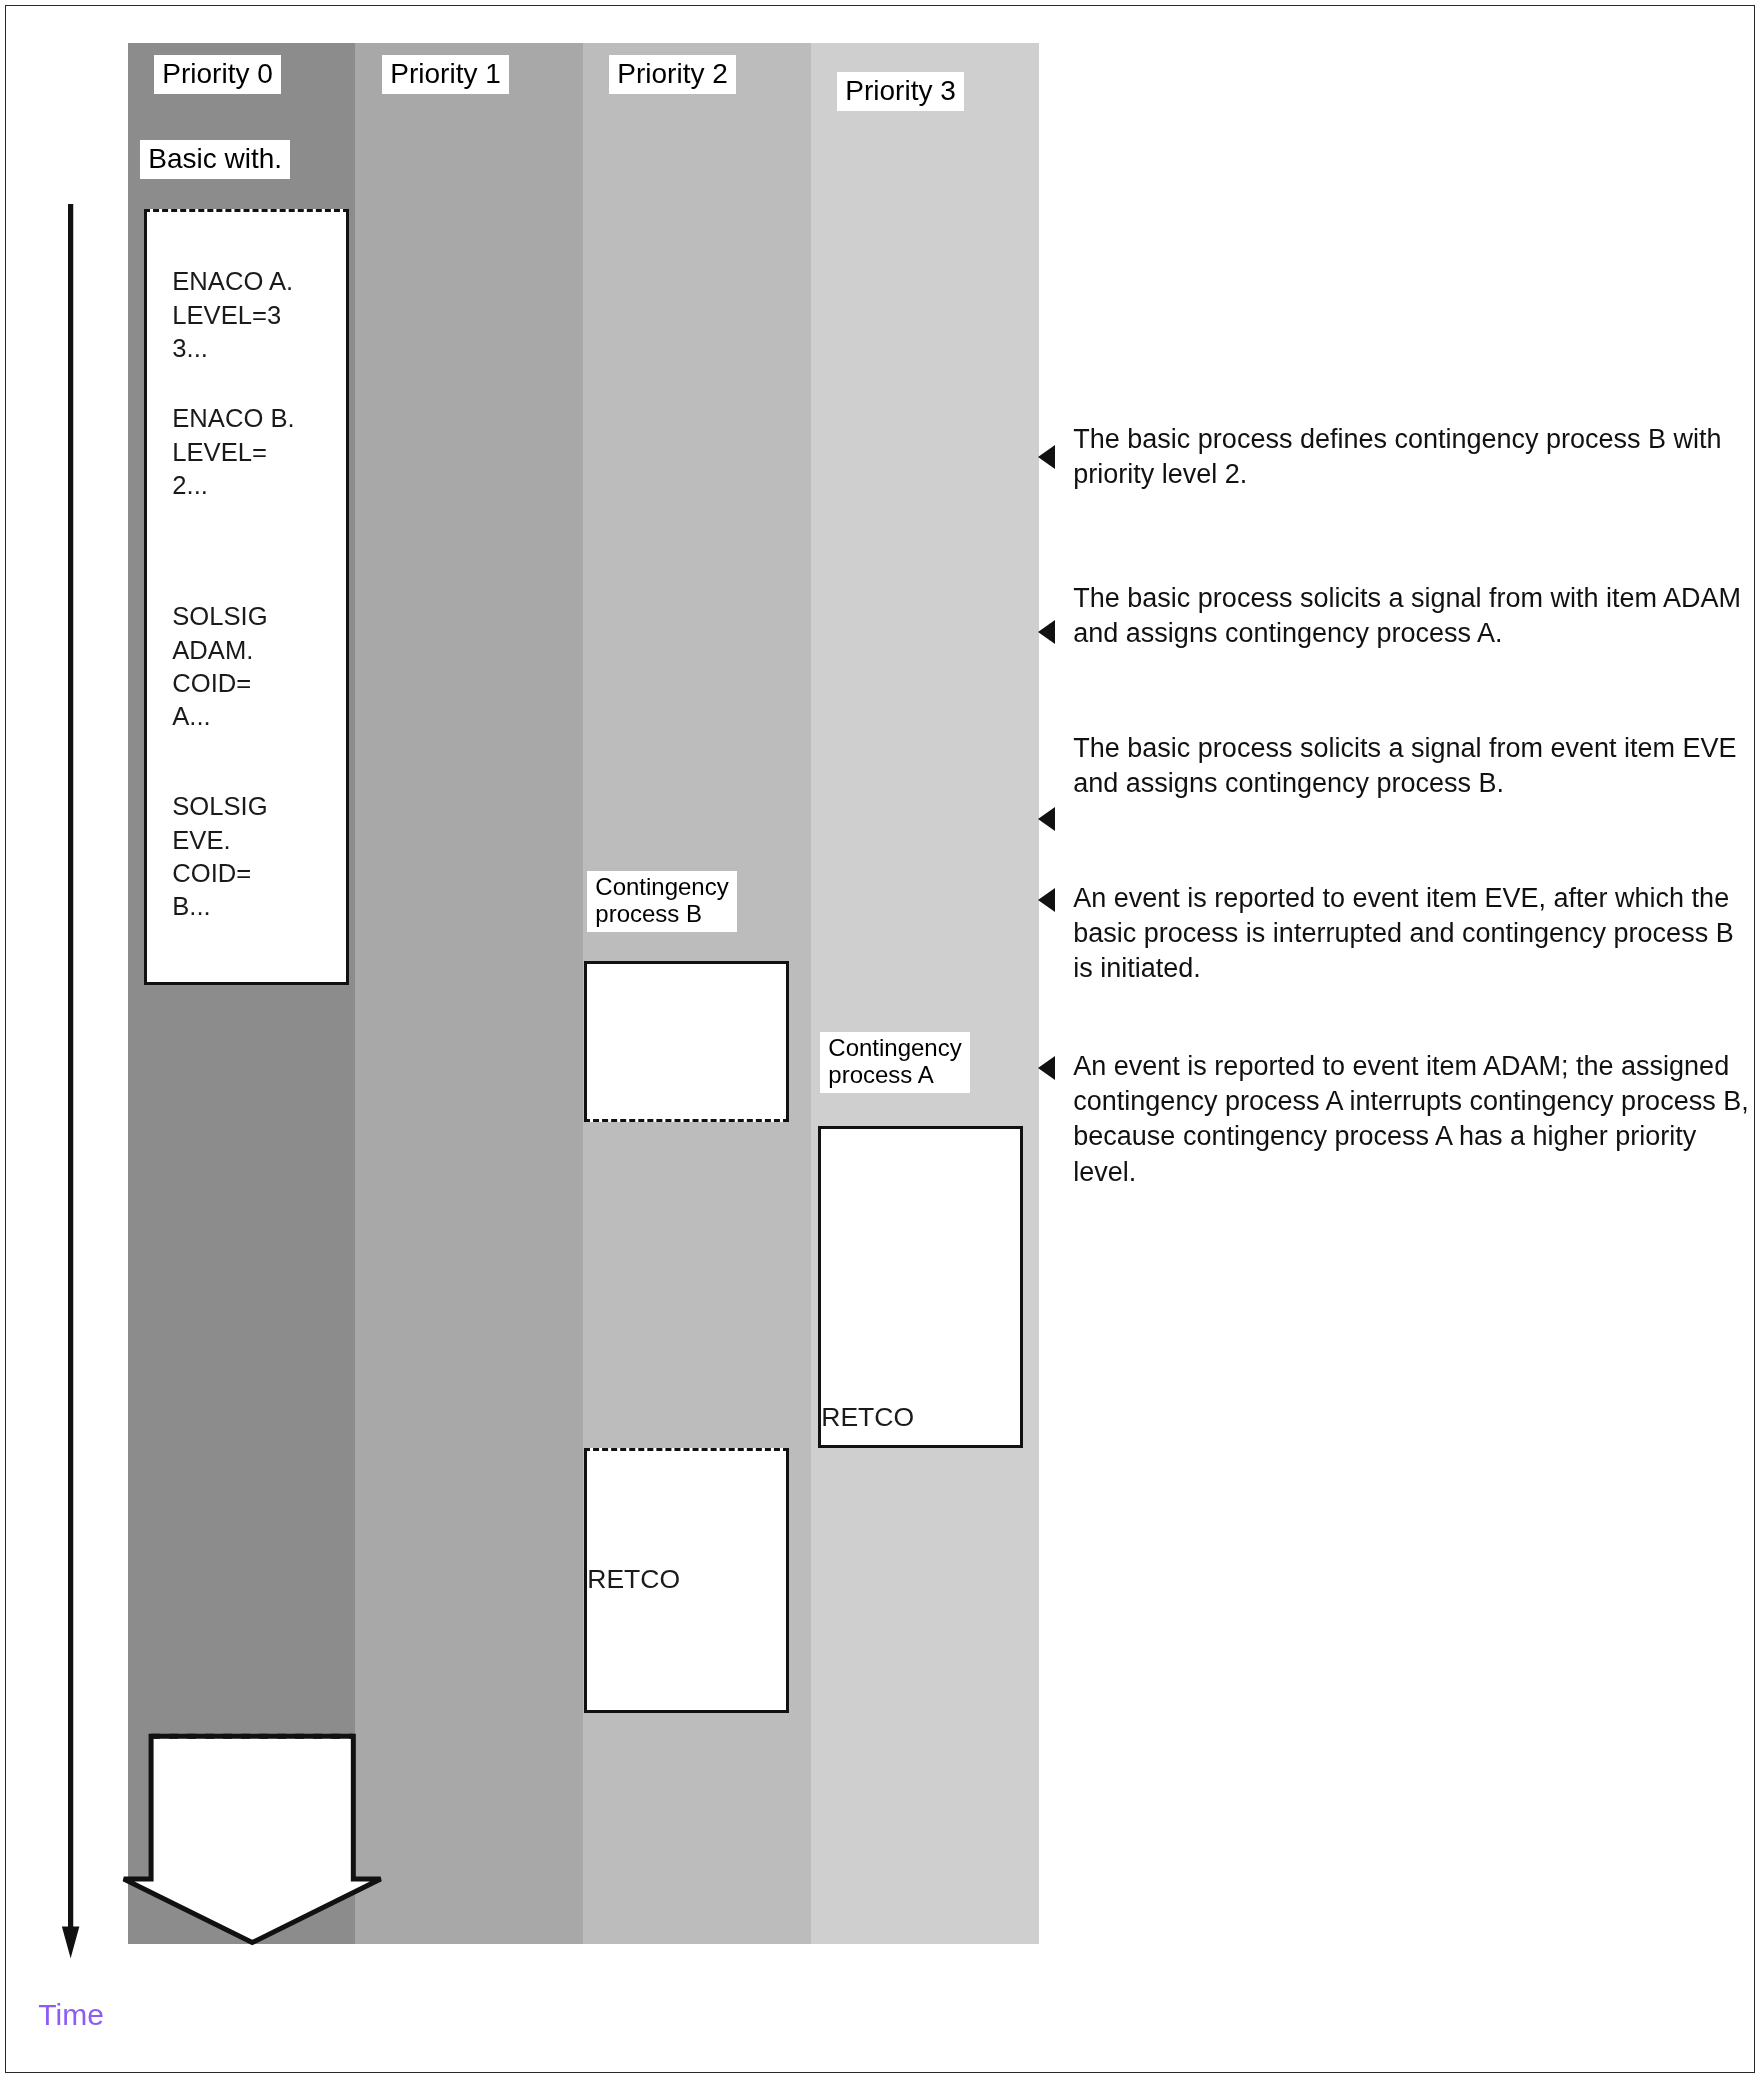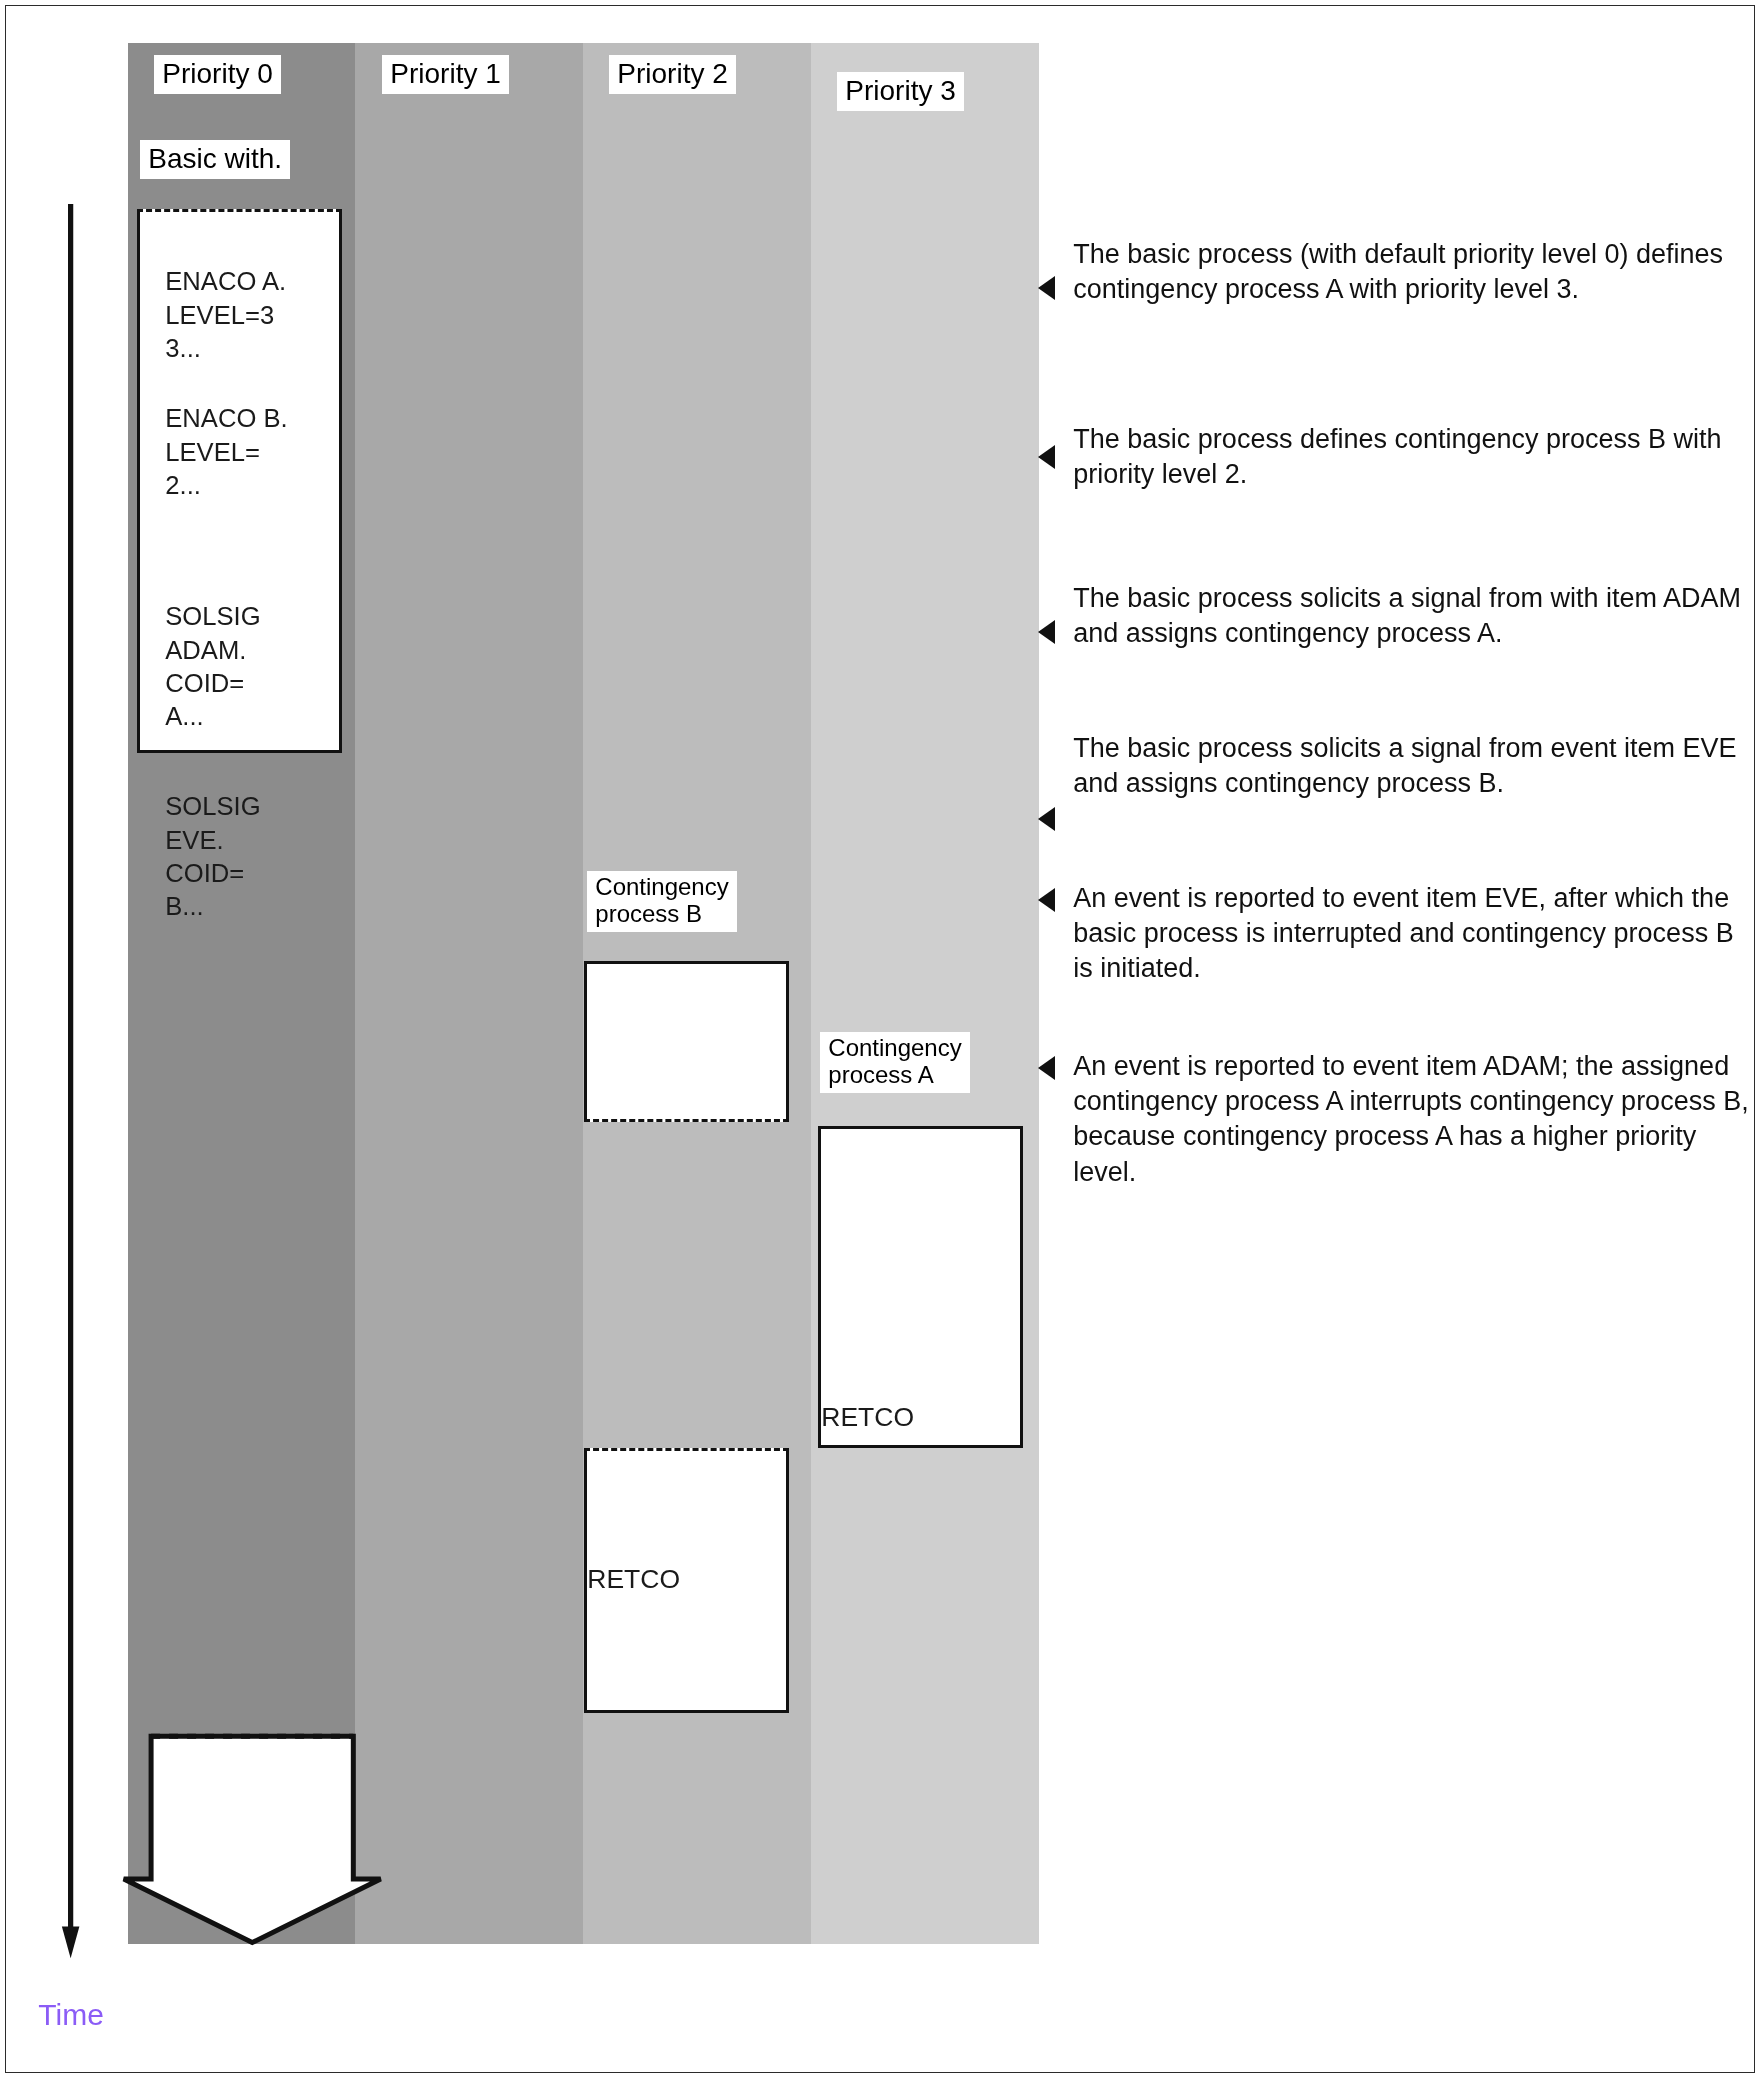--- a/index.html
+++ b/index.html
@@ -60,22 +60,22 @@
   .pbox {
     position: absolute;
     background: #ffffff;
     border: 3.5px solid #111111;
     z-index: 5;
   }
   .pbox.dtop { border-top: 3.5px dashed #111111; }
   .pbox.dbottom { border-bottom: 3.5px dashed #111111; }
 
   #box-basic {
-    left: 131px; top: 203px;
-    width: 205px; height: 544px;
+    left: 138px; top: 203px;
+    width: 205px; height: 776px;
   }
   .code {
     position: absolute;
     left: 25px;
     font-size: 25.6px;
     line-height: 1.30;
     color: #1a1a1a;
     white-space: pre-line;
   }
   #code1 { top: 53px; }
@@ -202,24 +202,20 @@
     </div>
 
     <div id="time-axis">
       <svg width="21" height="1756" viewBox="0 0 24 1990" preserveAspectRatio="none">
         <line x1="11" y1="0" x2="11" y2="1958" stroke="#111111" stroke-width="6"></line>
         <polygon points="11,1988 1,1952 21,1952" fill="#111111"></polygon>
       </svg>
     </div>
     <div id="time-label">Time</div>
 
-    <div class="note" style="top:231px">
-      <span class="marker" style="top:39px"></span>
-      <span>The basic process (with default priority level 0) defines contingency process A with priority level 3.</span>
-    </div>
 
     <div class="note" style="top:416px">
       <span class="marker" style="top:23px"></span>
       <span>The basic process defines contingency process B with priority level 2.</span>
     </div>
 
     <div class="note" style="top:575px">
       <span class="marker" style="top:39px"></span>
       <span>The basic process solicits a signal from with item ADAM and assigns contingency process A.</span>
     </div>

